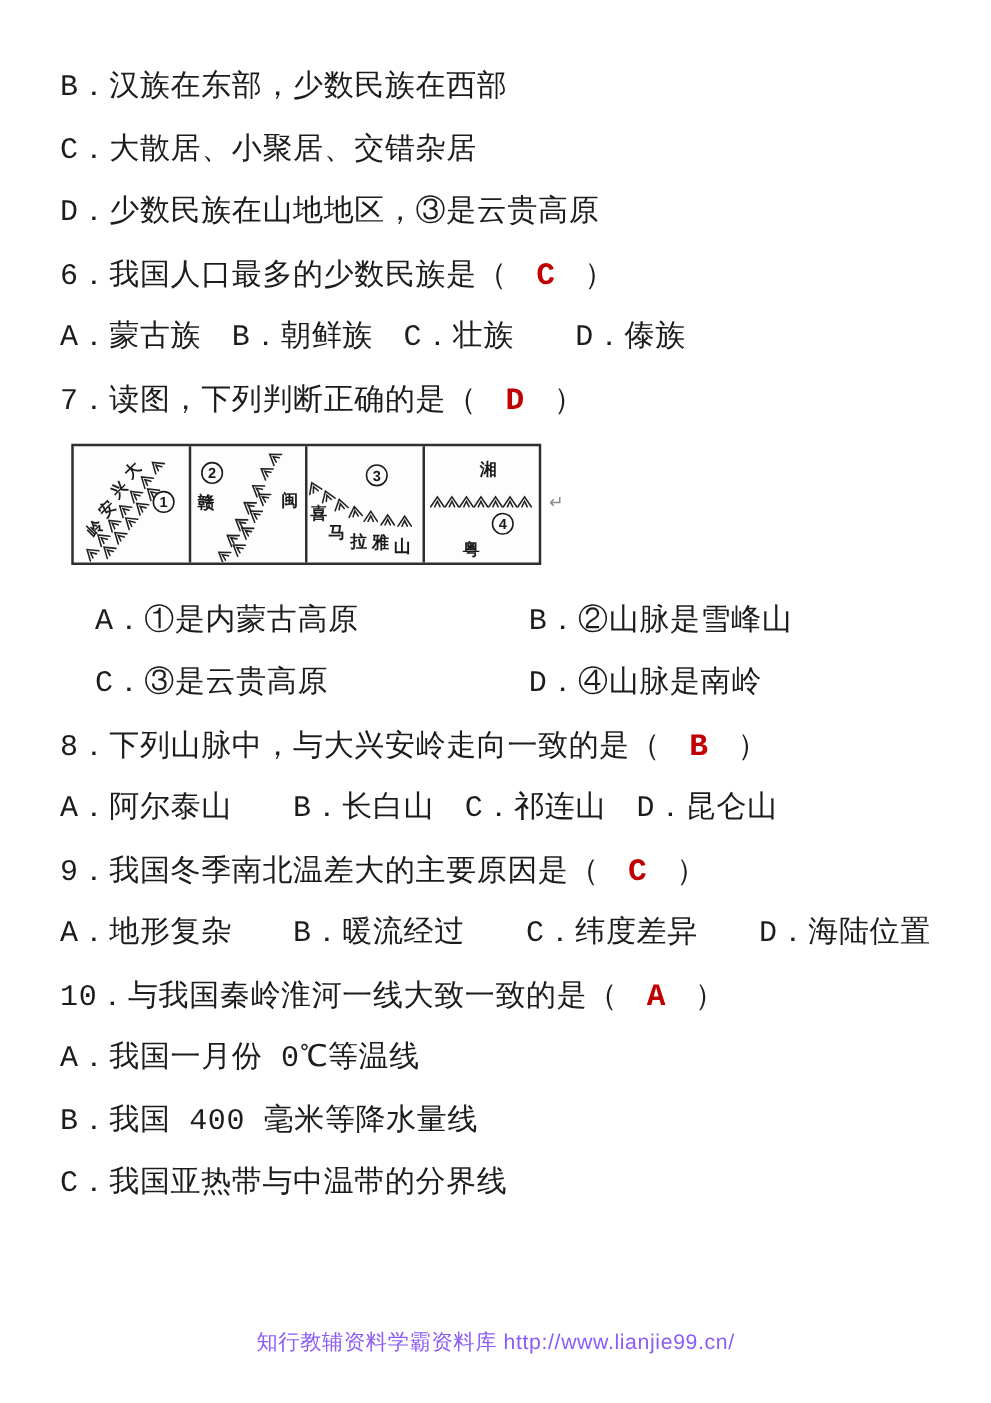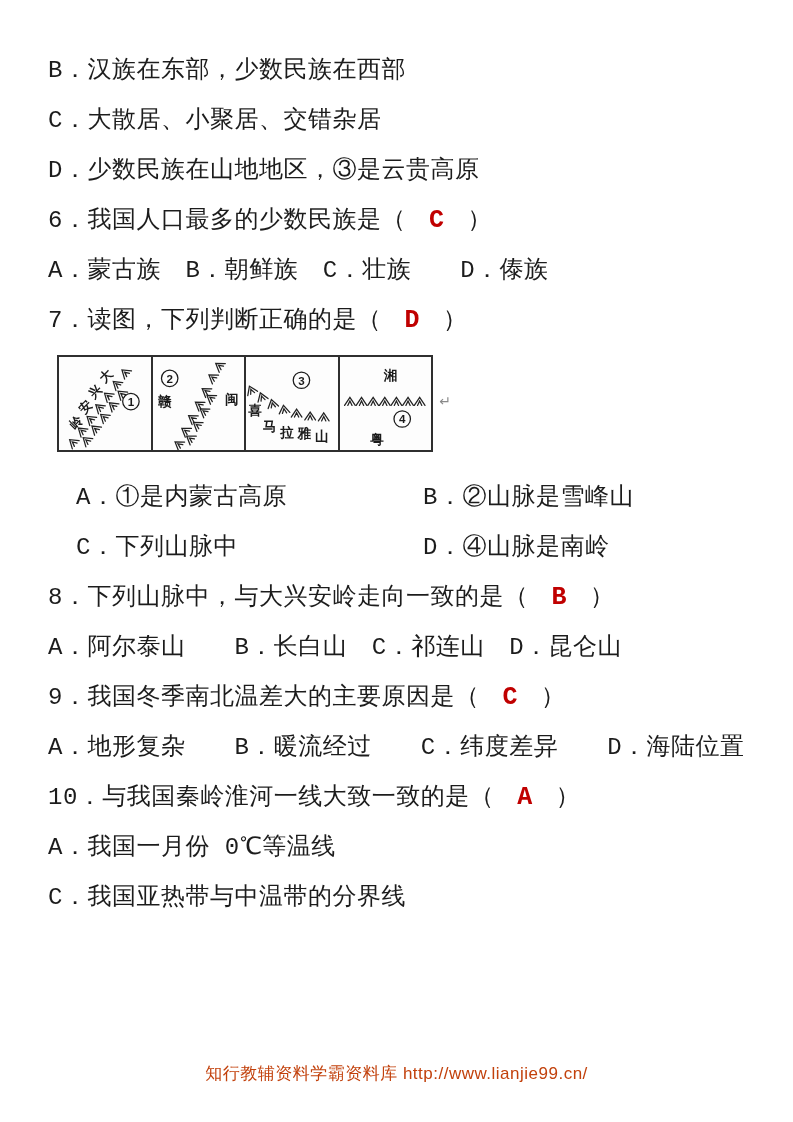--- a/index.html
+++ b/index.html
@@ -62,21 +62,21 @@
     top: 38px;
     color: #8a8a8a;
     font-size: 14px;
     font-weight: normal;
   }
   .footer {
     position: absolute;
     left: 0; right: 0;
     top: 1062px;
     text-align: center;
-    color: #c2410c;
+    color: #8b5cf6;
     font-size: 17px;
     letter-spacing: 0.5px;
   }
   .defs-holder { position: absolute; width: 0; height: 0; overflow: hidden; }
 </style>
 </head>
 <body>
 
 <svg class="defs-holder" aria-hidden="true">
   <defs>
@@ -201,29 +201,30 @@
 
     </div>
     <span class="return-mark">↵</span>
   </div>
 
   <div class="line cols">
     <span class="col-left">A．①是内蒙古高原</span>
     <span>B．②山脉是雪峰山</span>
   </div>
   <div class="line cols">
-    <span class="col-left">C．下列山脉中</span>
+    <span class="col-left">C．③是云贵高原</span>
     <span>D．④山脉是南岭</span>
   </div>
 
   <div class="line"><span>8．下列山脉中，与大兴安岭走向一致的是（</span><span class="ans">B</span><span>）</span></div>
   <div class="line">A．阿尔泰山　　B．长白山　C．祁连山　D．昆仑山</div>
 
   <div class="line"><span>9．我国冬季南北温差大的主要原因是（</span><span class="ans">C</span><span>）</span></div>
   <div class="line">A．地形复杂　　B．暖流经过　　C．纬度差异　　D．海陆位置</div>
 
   <div class="line"><span>10．与我国秦岭淮河一线大致一致的是（</span><span class="ans">A</span><span>）</span></div>
   <div class="line">A．我国一月份 0℃等温线</div>
+  <div class="line">B．我国 400 毫米等降水量线</div>
   <div class="line">C．我国亚热带与中温带的分界线</div>
 
 </div>
 
 <div class="footer">知行教辅资料学霸资料库 http://www.lianjie99.cn/</div>
 
 </body></html>

